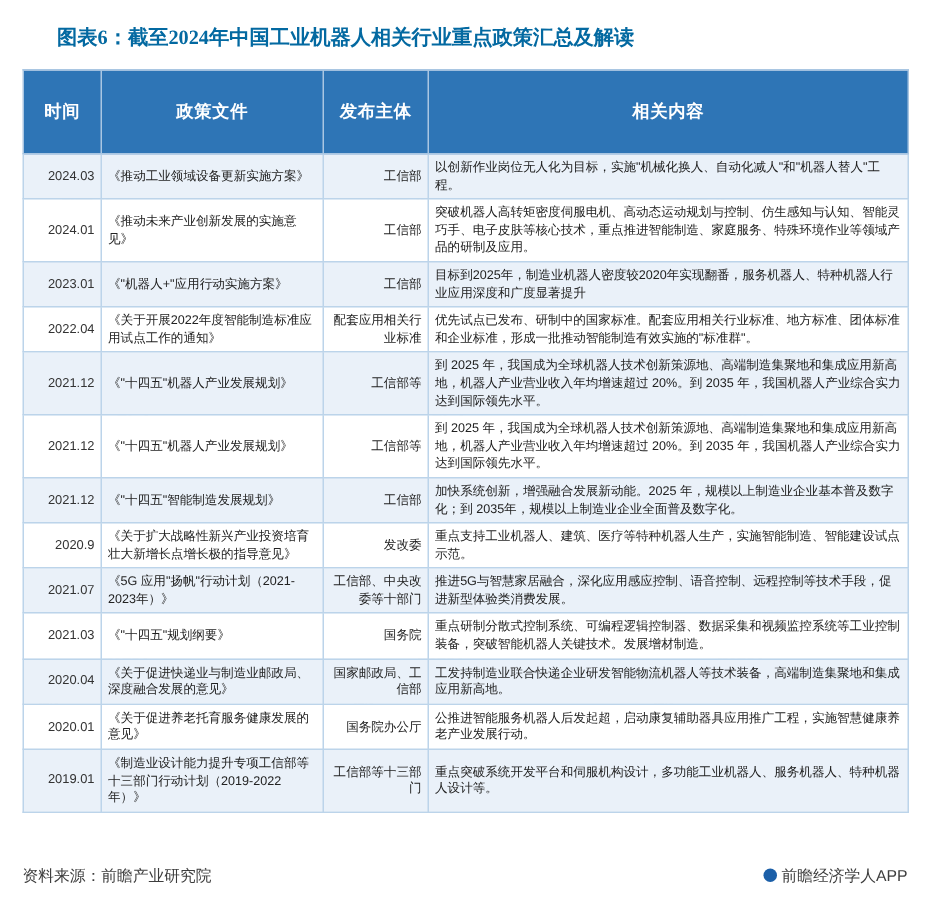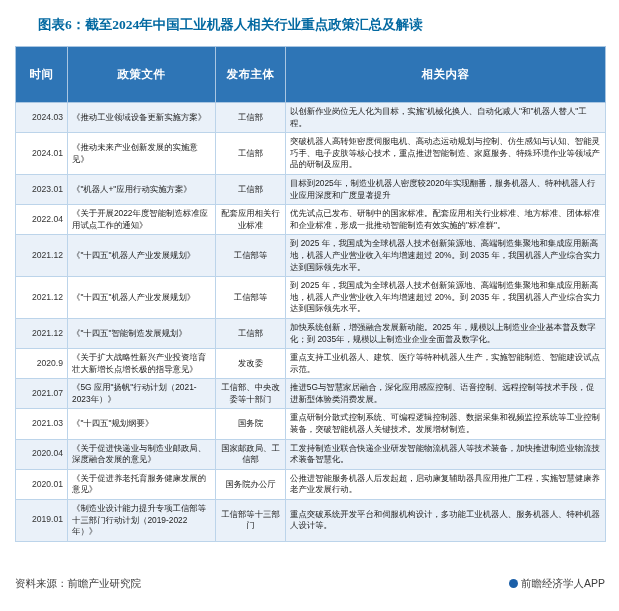--- a/index.html
+++ b/index.html
@@ -51,21 +51,21 @@
     font-size: 8.4px;
     color: #222222;
     padding: 3px 4px;
     line-height: 1.38;
     vertical-align: middle;
   }
   tbody tr.odd td { background: #eaf1f9; }
   tbody tr.even td { background: #ffffff; }
   td.c-date { text-align: right; color: #333; font-size: 8.6px; }
   td.c-doc  { color: #222; }
-  td.c-org  { text-align: center; color: #222; }
+  td.c-org  { text-align: right; color: #222; }
   td.c-body { text-align: left; }
   col.w-date { width: 52px; }
   col.w-doc  { width: 148px; }
   col.w-org  { width: 70px; }
   col.w-body { width: 320px; }
   .source {
     position: absolute;
     left: 15px; top: 577px;
     font-size: 10.5px;
     color: #3d3d3d;
@@ -195,21 +195,21 @@
           <tr class="even">
             <td class="c-date">2021.03</td>
             <td class="c-doc">《"十四五"规划纲要》</td>
             <td class="c-org">国务院</td>
             <td class="c-body">重点研制分散式控制系统、可编程逻辑控制器、数据采集和视频监控系统等工业控制装备，突破智能机器人关键技术。发展增材制造。</td>
           </tr>
           <tr class="odd">
             <td class="c-date">2020.04</td>
             <td class="c-doc">《关于促进快递业与制造业邮政局、深度融合发展的意见》</td>
             <td class="c-org">国家邮政局、工信部</td>
-            <td class="c-body">工发持制造业联合快递企业研发智能物流机器人等技术装备，加快推进制造业物流技术装备智慧化。</td>
+            <td class="c-body">工发持制造业联合快递企业研发智能物流机器人等技术装备，高端制造集聚地和集成应用新高地。</td>
           </tr>
           <tr class="even">
             <td class="c-date">2020.01</td>
             <td class="c-doc">《关于促进养老托育服务健康发展的意见》</td>
             <td class="c-org">国务院办公厅</td>
             <td class="c-body">公推进智能服务机器人后发起超，启动康复辅助器具应用推广工程，实施智慧健康养老产业发展行动。</td>
           </tr>
           <tr class="odd">
             <td class="c-date">2019.01</td>
             <td class="c-doc">《制造业设计能力提升专项工信部等十三部门行动计划（2019-2022年）》</td>

